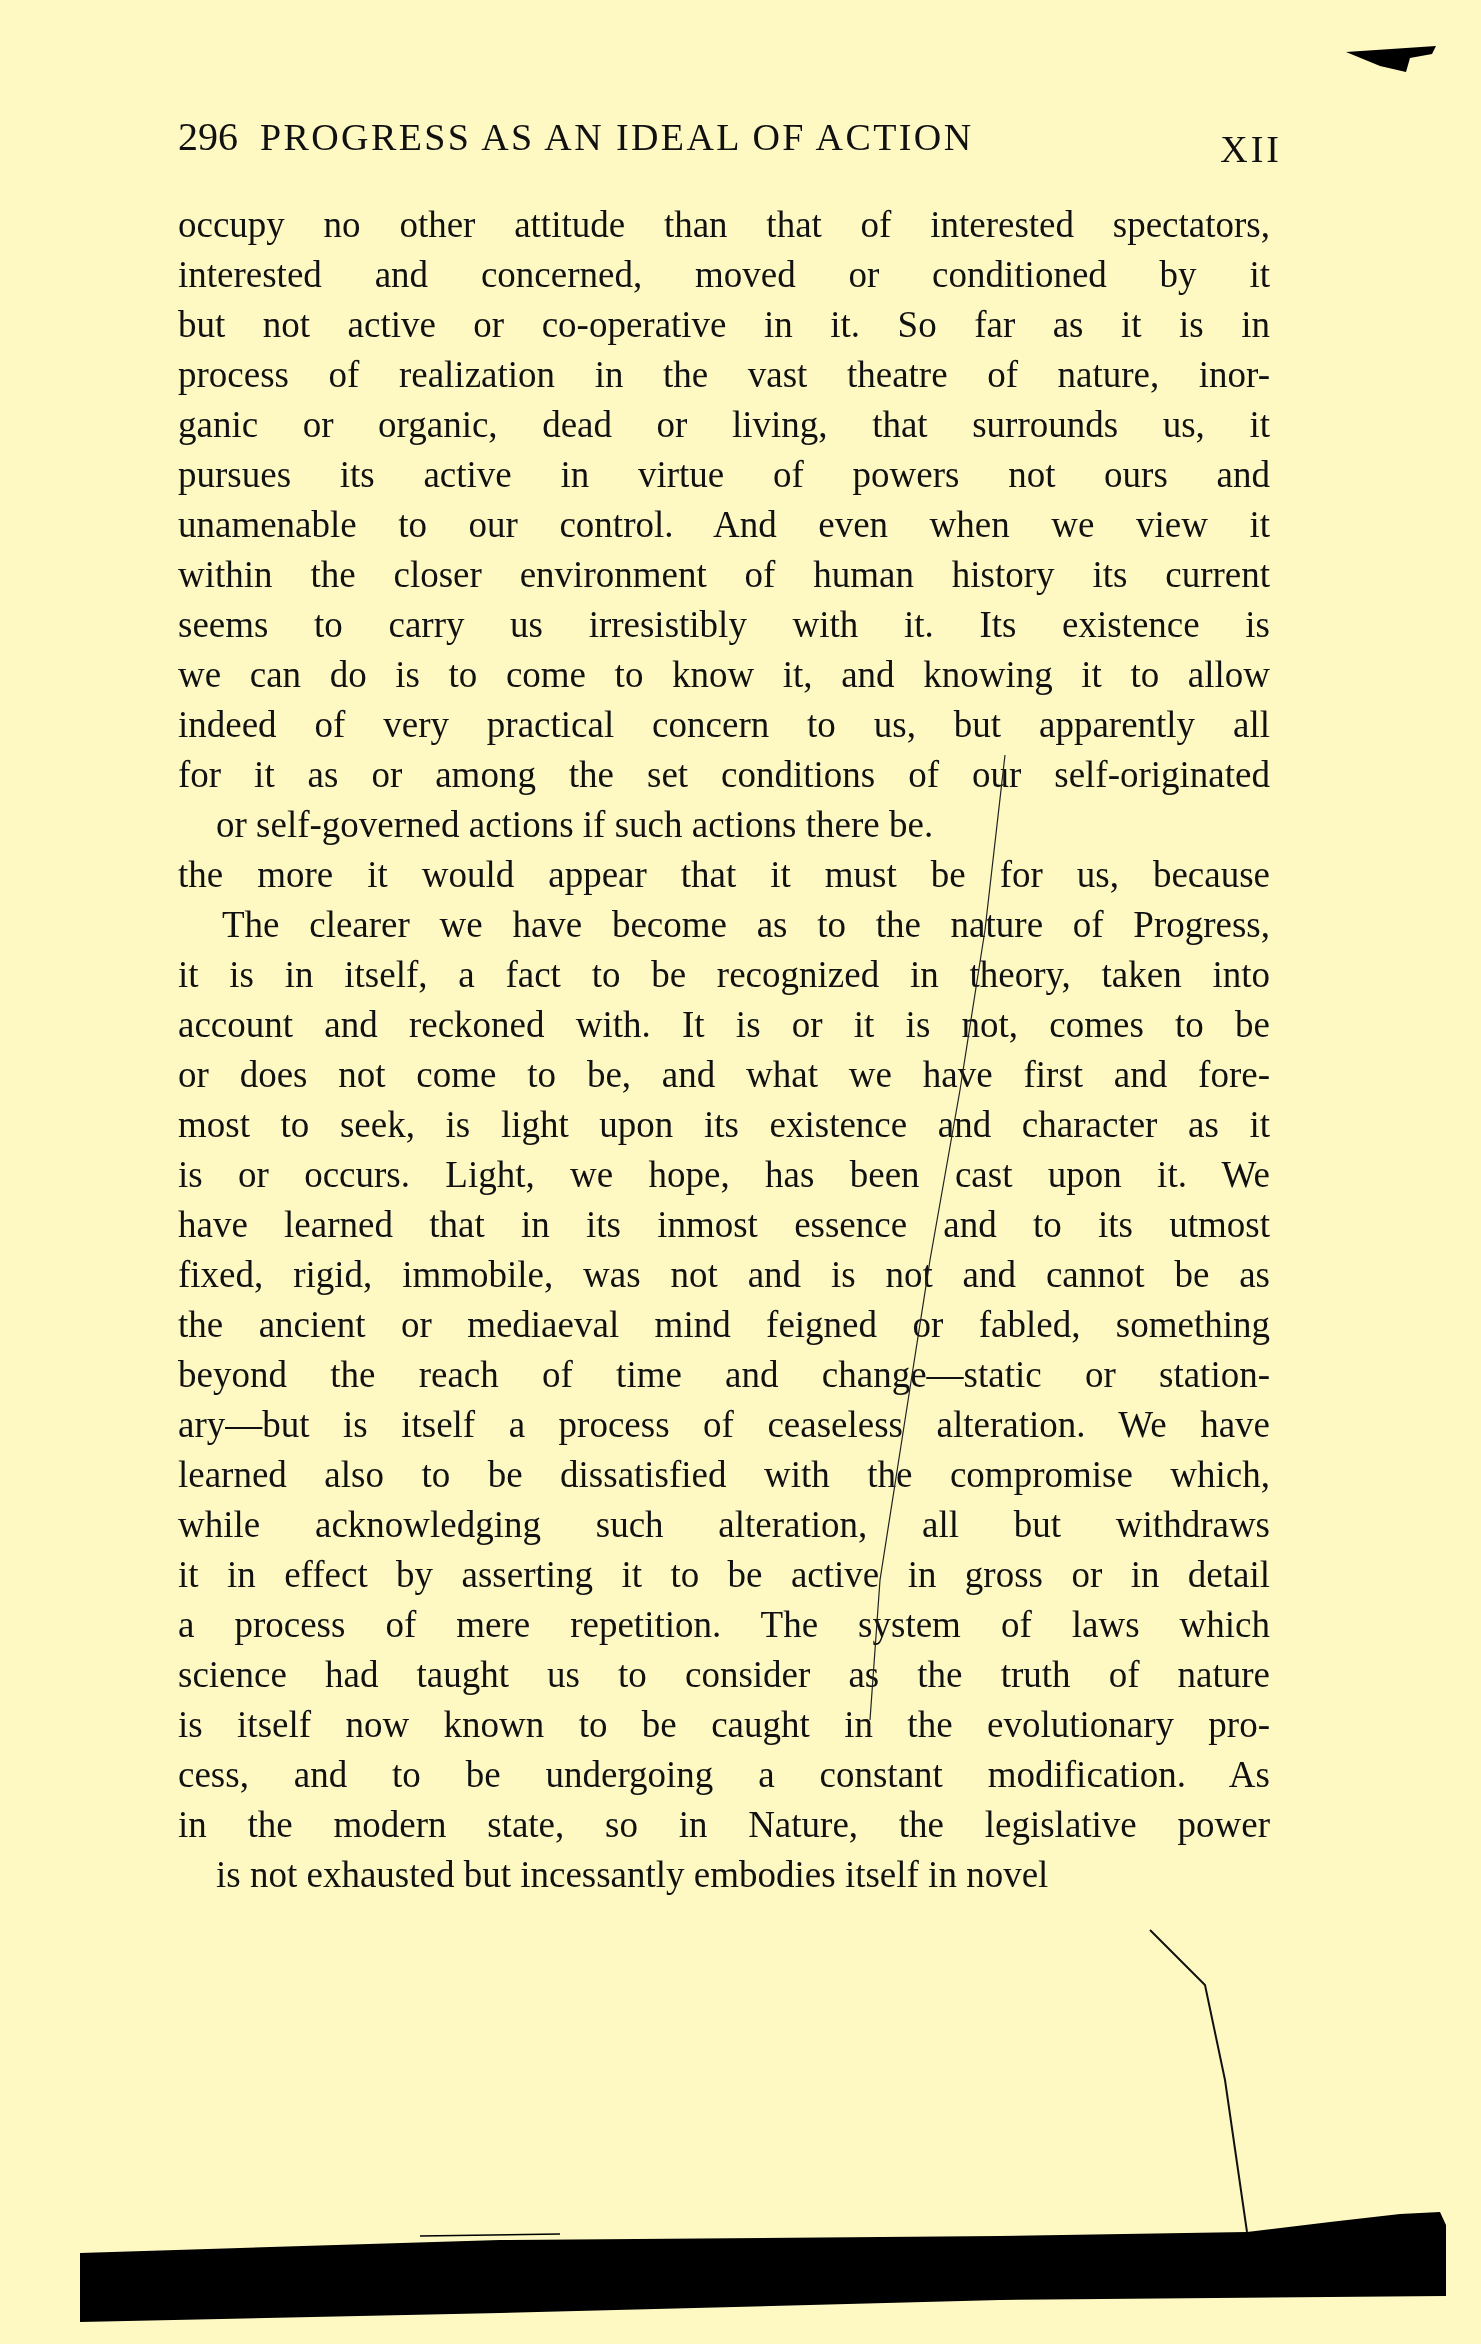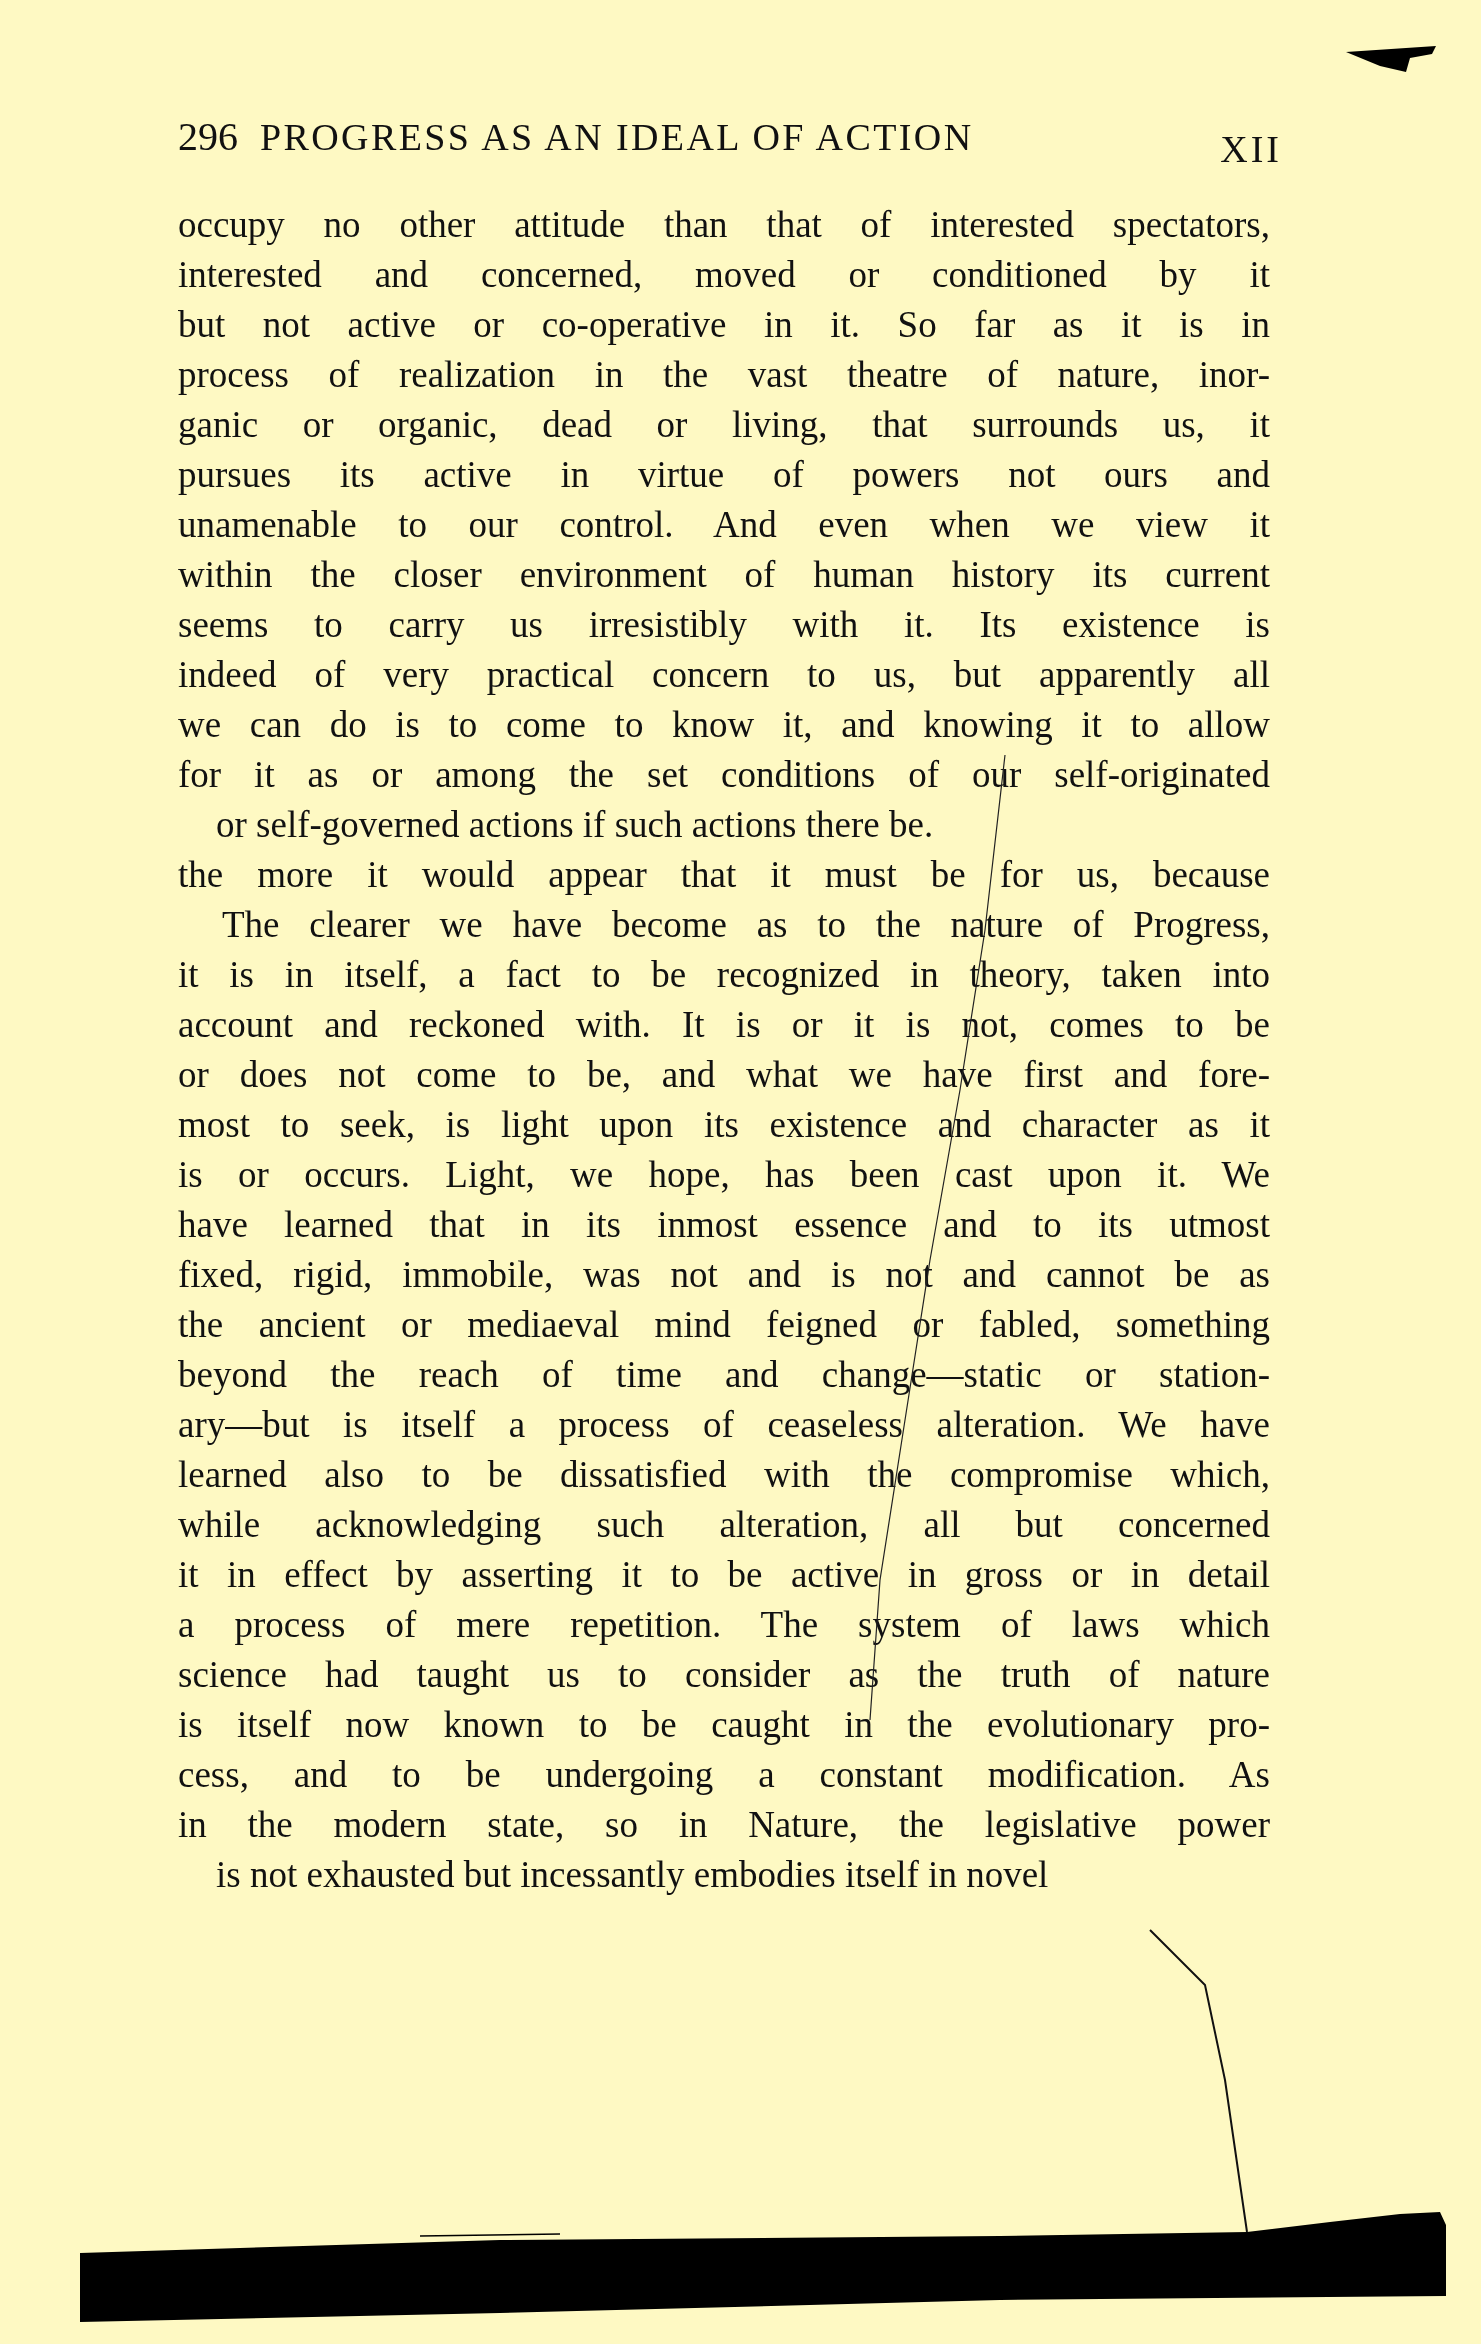--- a/index.html
+++ b/index.html
@@ -43,38 +43,38 @@
   <div class="body-text" id="body-text">
       <span class="line">occupy no other attitude than that of interested spectators,</span>
       <span class="line">interested and concerned, moved or conditioned by it</span>
       <span class="line">but not active or co-operative in it.  So far as it is in</span>
       <span class="line">process of realization in the vast theatre of nature, inor-</span>
       <span class="line">ganic or organic, dead or living, that surrounds us, it</span>
       <span class="line">pursues its active in virtue of powers not ours and</span>
       <span class="line">unamenable to our control.  And even when we view it</span>
       <span class="line">within the closer environment of human history its current</span>
       <span class="line">seems to carry us irresistibly with it.  Its existence is</span>
+      <span class="line">we can do is to come to know it, and knowing it to allow</span>
       <span class="line">indeed of very practical concern to us, but apparently all</span>
-      <span class="line">we can do is to come to know it, and knowing it to allow</span>
       <span class="line">for it as or among the set conditions of our self-originated</span>
       <span class="line last">or self-governed actions if such actions there be.</span>
       <span class="line">the more it would appear that it must be for us, because</span>
       <span class="line indent">The clearer we have become as to the nature of Progress,</span>
       <span class="line">it is in itself, a fact to be recognized in theory, taken into</span>
       <span class="line">account and reckoned with.  It is or it is not, comes to be</span>
       <span class="line">or does not come to be, and what we have first and fore-</span>
       <span class="line">most to seek, is light upon its existence and character as it</span>
       <span class="line">is or occurs.  Light, we hope, has been cast upon it.  We</span>
       <span class="line">have learned that in its inmost essence and to its utmost</span>
       <span class="line">fixed, rigid, immobile, was not and is not and cannot be as</span>
       <span class="line">the ancient or mediaeval mind feigned or fabled, something</span>
       <span class="line">beyond the reach of time and change—static or station-</span>
       <span class="line">ary—but is itself a process of ceaseless alteration.  We have</span>
       <span class="line">learned also to be dissatisfied with the compromise which,</span>
-      <span class="line">while acknowledging such alteration, all but concerned</span>
+      <span class="line">while acknowledging such alteration, all but withdraws</span>
       <span class="line">it in effect by asserting it to be active in gross or in detail</span>
       <span class="line">a process of mere repetition.  The system of laws which</span>
       <span class="line">science had taught us to consider as the truth of nature</span>
       <span class="line">is itself now known to be caught in the evolutionary pro-</span>
       <span class="line">cess, and to be undergoing a constant modification.  As</span>
       <span class="line">in the modern state, so in Nature, the legislative power</span>
       <span class="line last">is not exhausted but incessantly embodies itself in novel</span>
     </div>
 
   <svg class="crack" viewBox="0 0 1481 2344">

